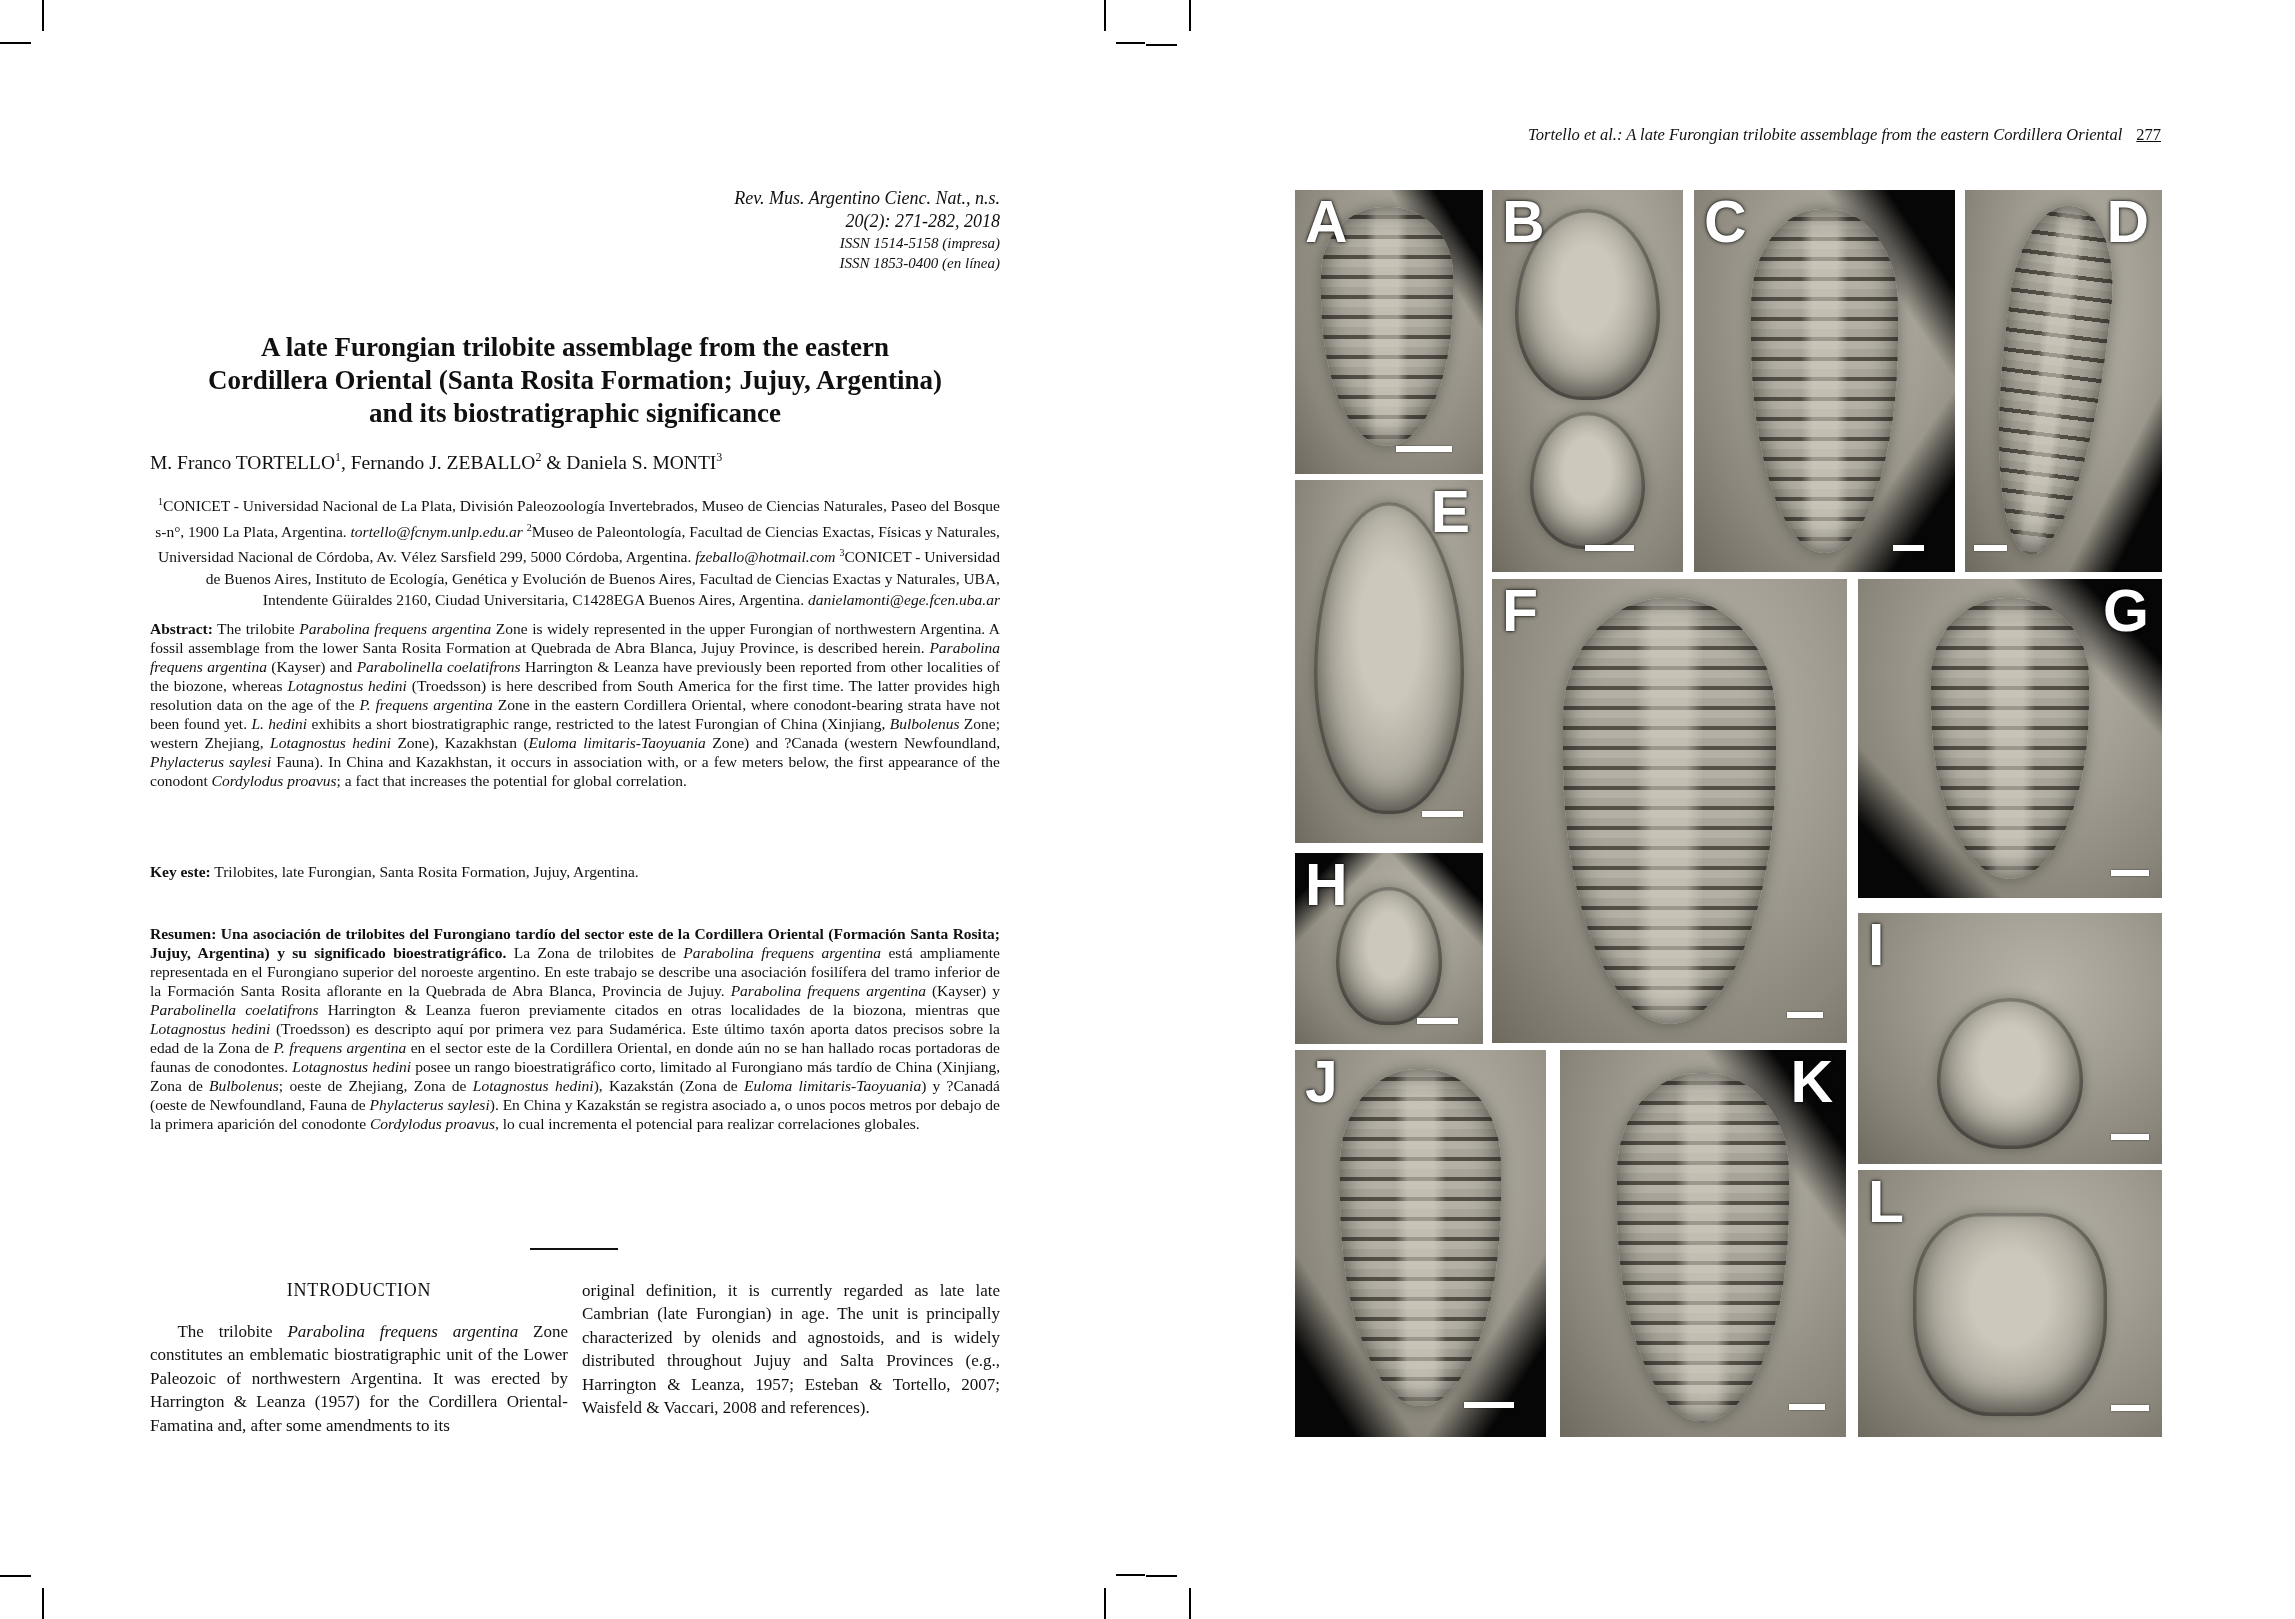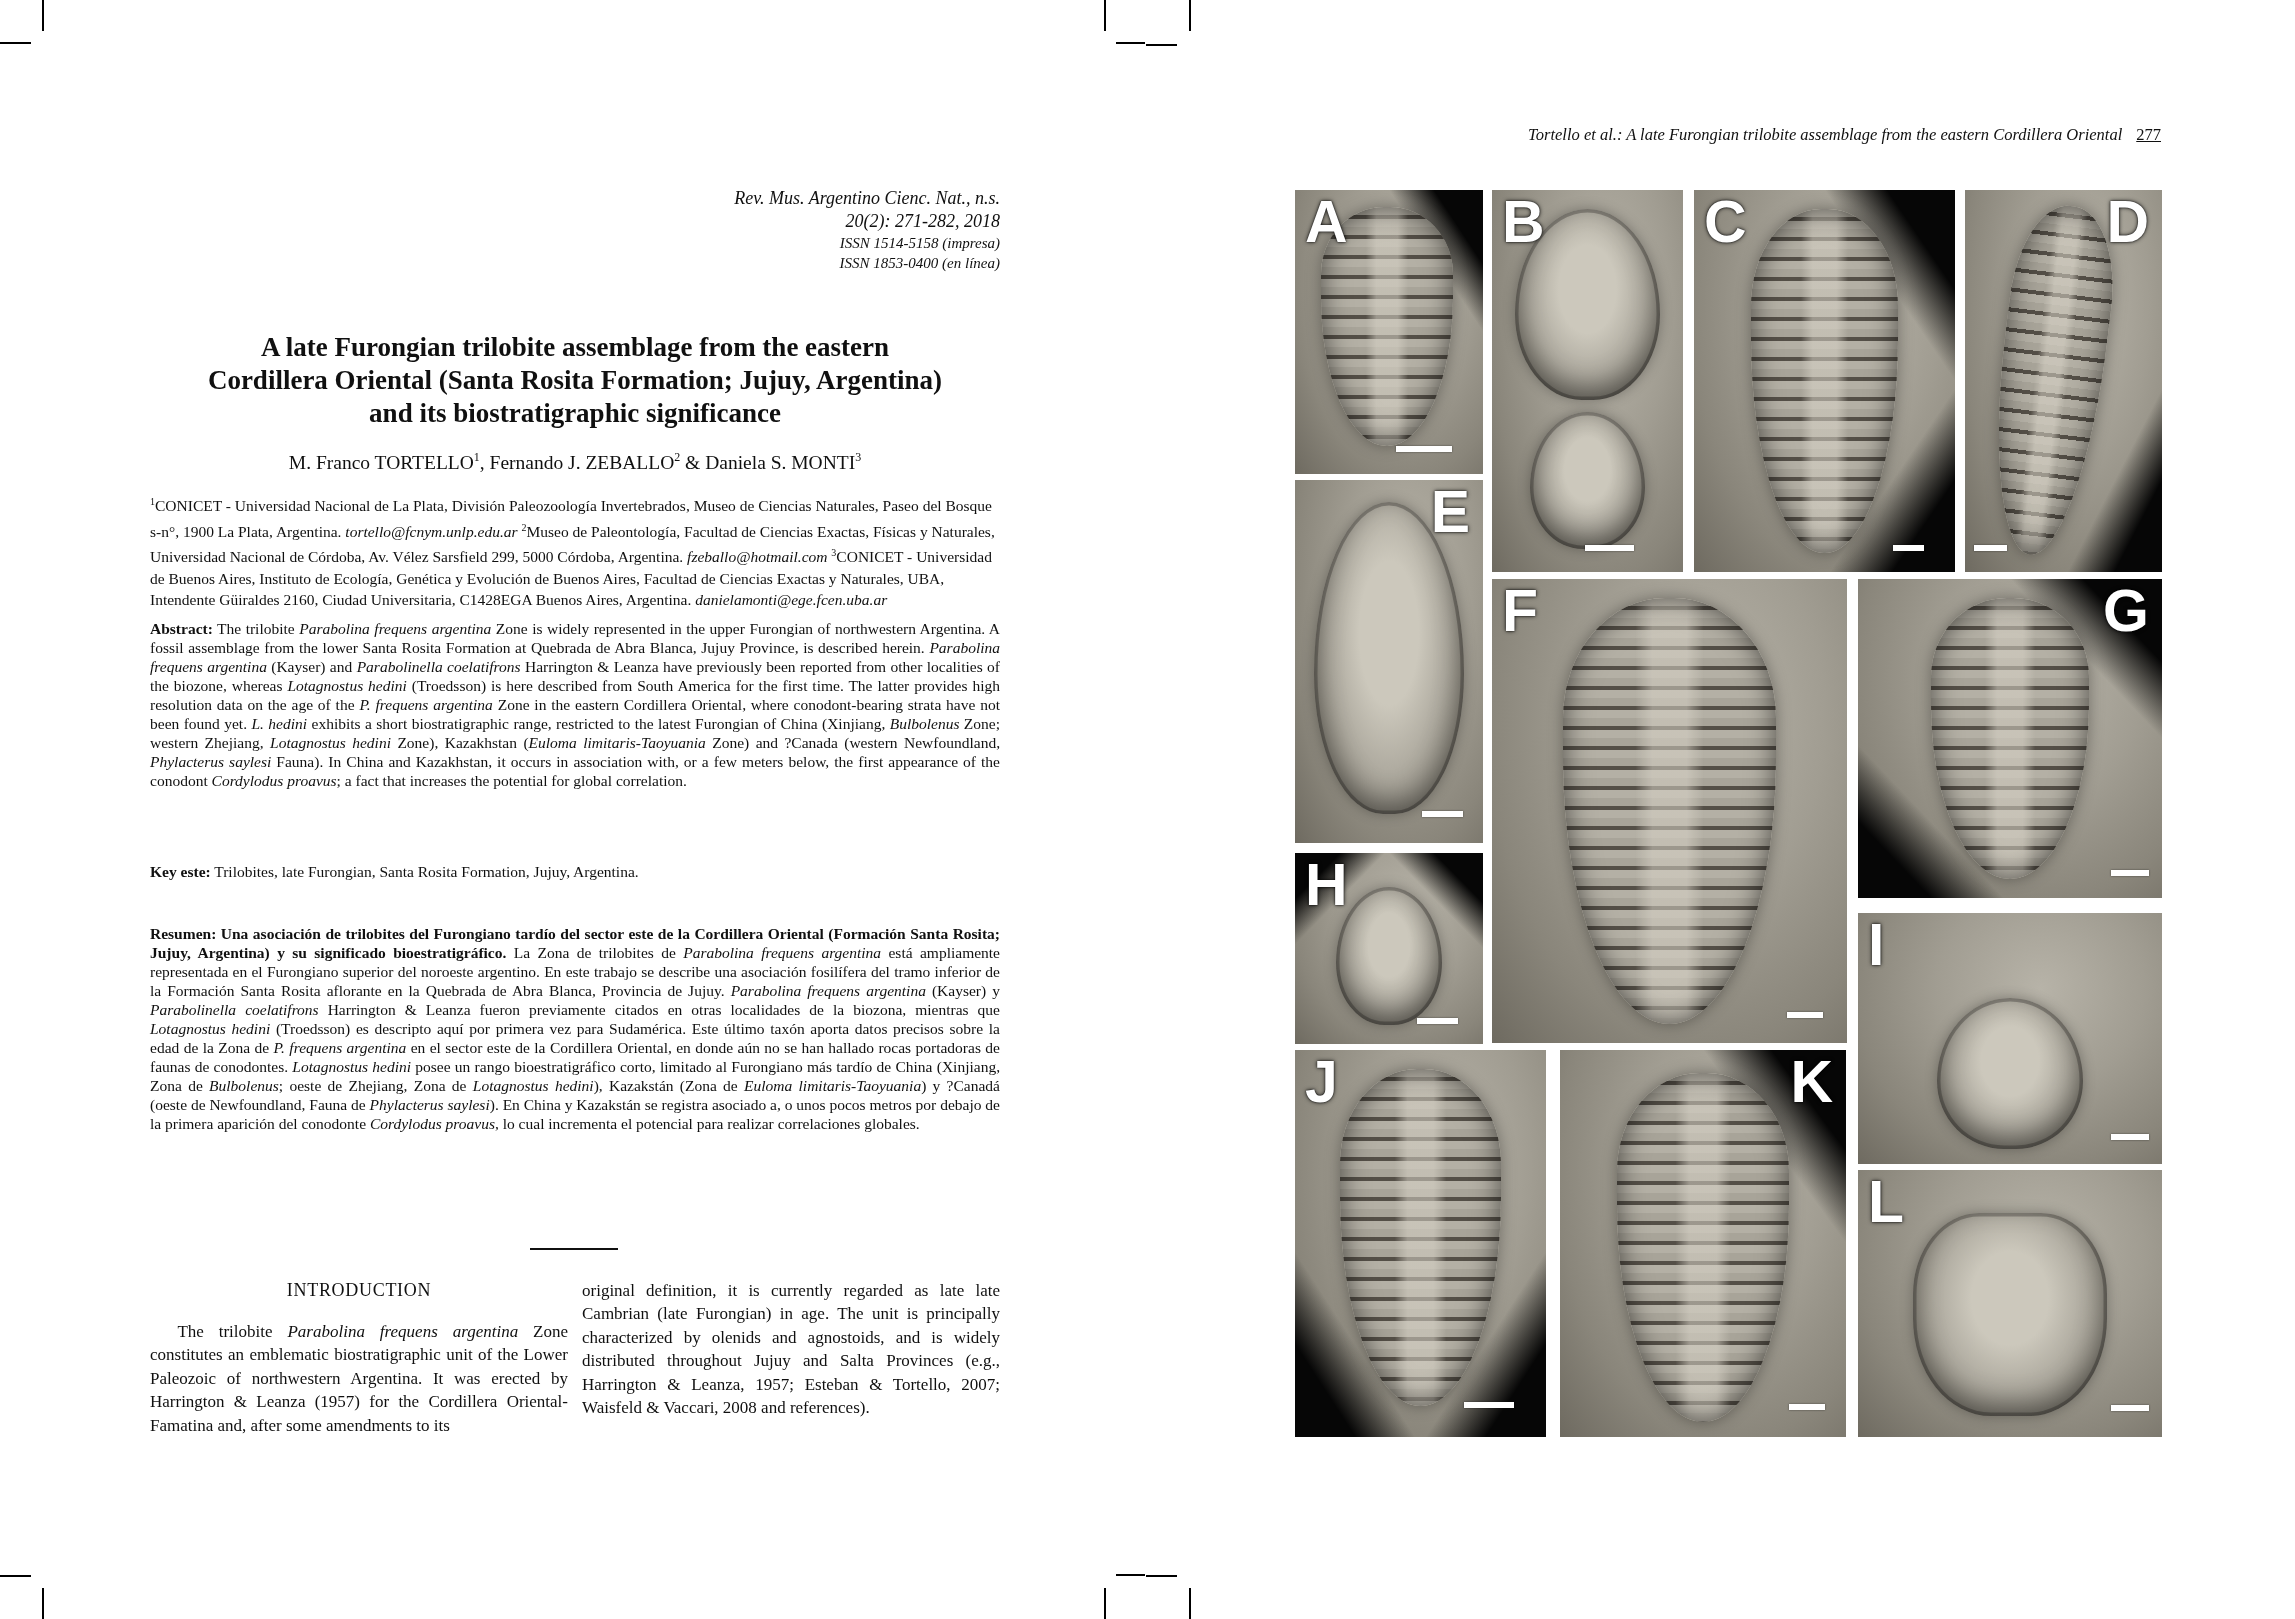--- a/index.html
+++ b/index.html
@@ -28,26 +28,26 @@
   }
   .journal-block .small { font-size:15px; line-height:20px; }
 
   
   .title {
     position:absolute; top:331px; left:150px; width:850px;
     text-align:center; font-weight:bold; font-size:27px; line-height:33px;
   }
   .authors {
     position:absolute; top:450px; left:150px; width:850px;
-    text-align:center; font-size:19.5px;
+    text-align:left; font-size:19.5px;
   }
   .authors sup { font-size:12px; }
   .affiliations {
     position:absolute; top:491px; left:150px; width:850px;
-    text-align:left; font-size:15.5px; line-height:21.4px;
+    text-align:right; font-size:15.5px; line-height:21.4px;
   }
   .affiliations sup { font-size:10px; }
   .affiliations i { font-style:italic; }
 
   
   .para {
     position:absolute; left:150px; width:850px;
     font-size:15.5px; line-height:19px; text-align:justify;
   }
   .abstract  { top:619px; }

